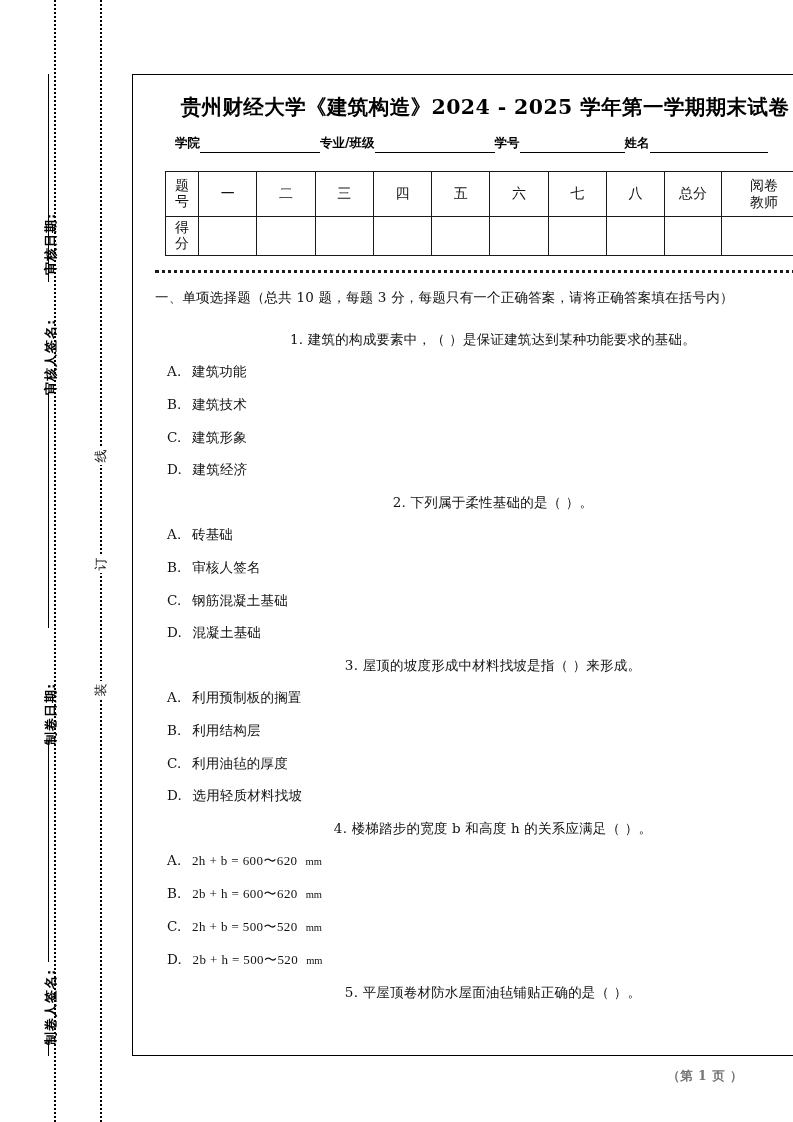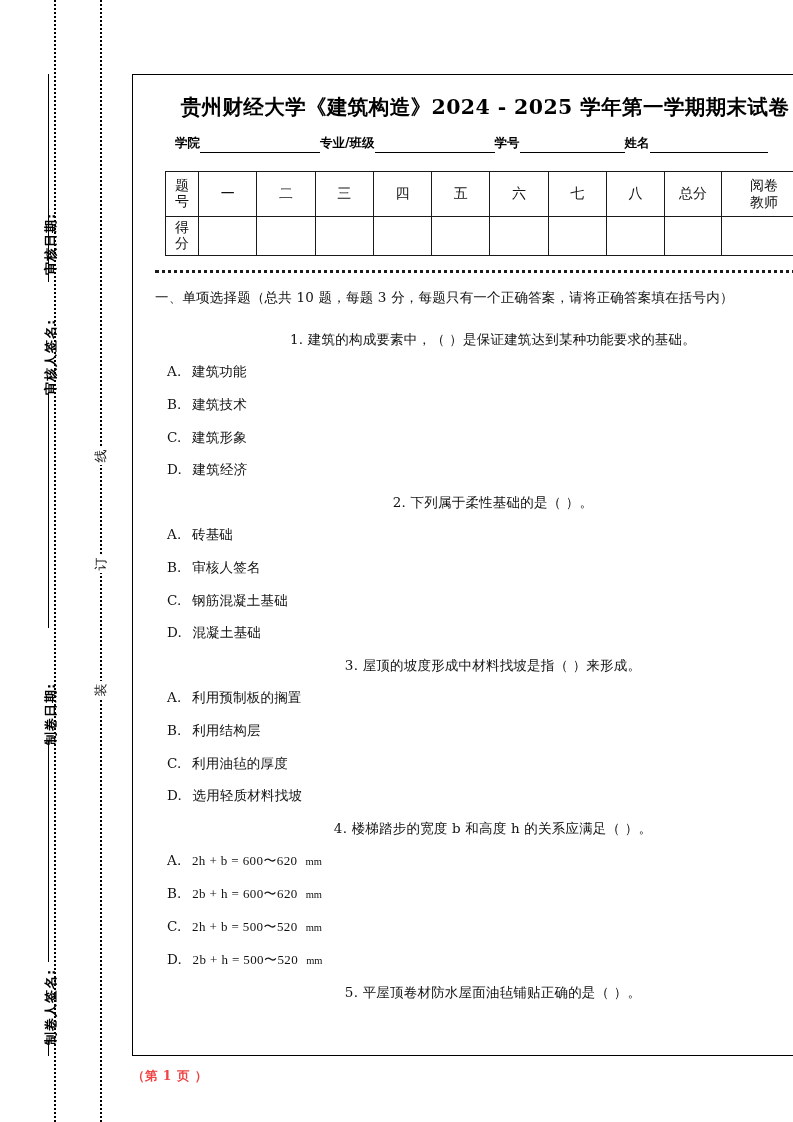--- a/index.html
+++ b/index.html
@@ -199,28 +199,28 @@
   .formula {
     font-family: Liberation Serif, serif;
     font-size: 13px;
     letter-spacing: 0.4px;
   }
   .unit { font-size: 10.5px; letter-spacing: 0; padding-left: 8px; }
 
   
   .page-footer {
     position: absolute;
-    left: 132px;
+    left: 115px;
     top: 1068px;
     width: 628px;
-    text-align: left;
+    text-align: right;
     font-family: "DejaVu Serif", "Liberation Serif", serif;
     font-size: 12.5px;
     font-weight: bold;
-    color: #ef4444;
+    color: #737373;
     letter-spacing: 0.5px;
   }
 </style>
 </head>
 <body>
 
 <div class="binding-margin">
   <div class="dotted-rule outer"></div>
   <div class="dotted-rule inner"></div>
 

